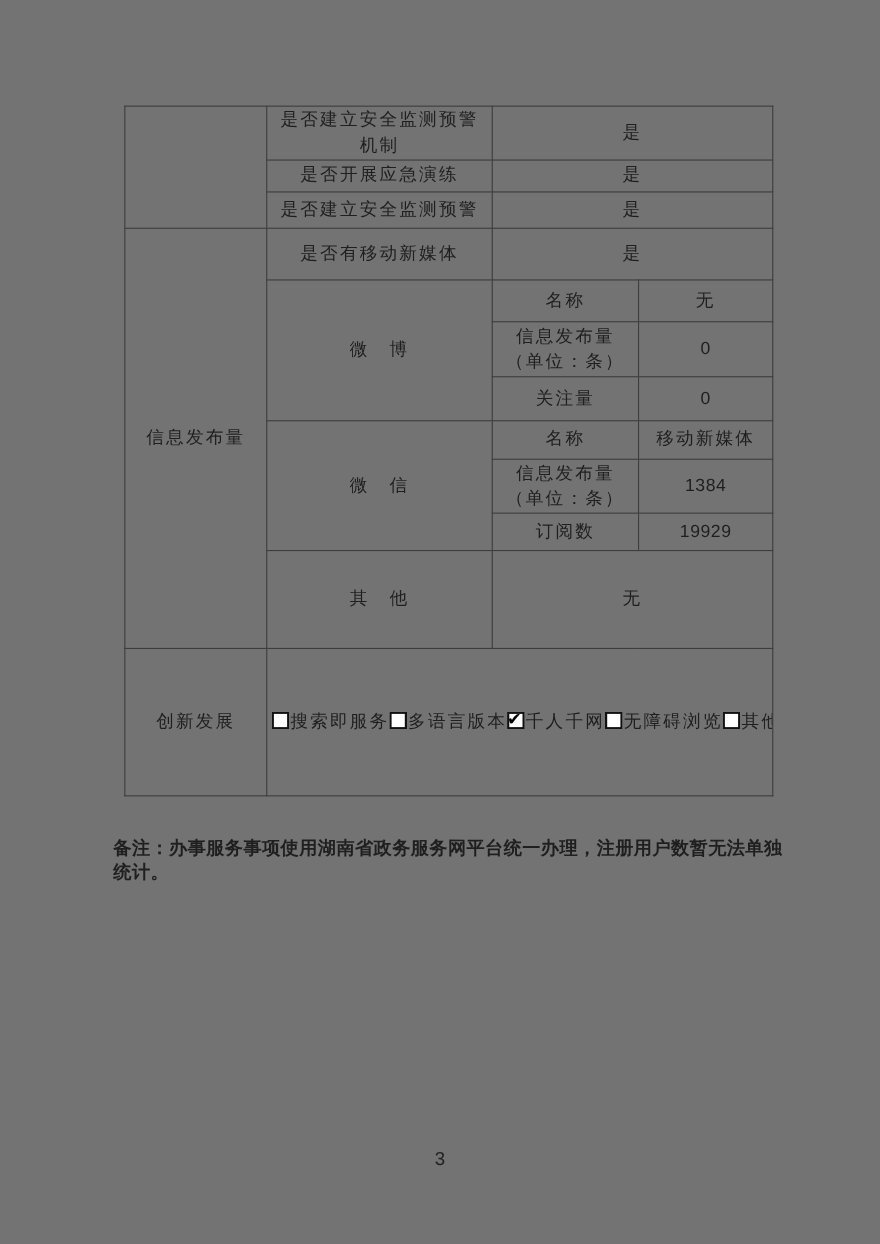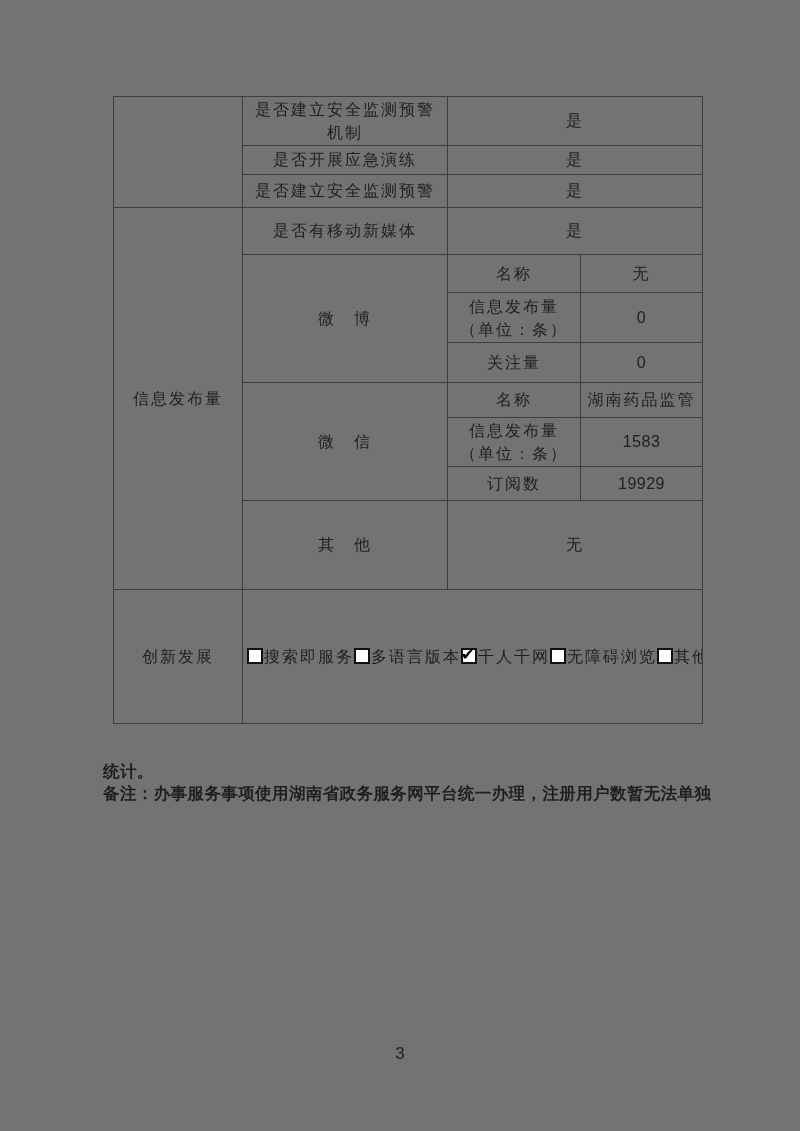--- a/index.html
+++ b/index.html
@@ -121,45 +121,45 @@
         </td>
         <td class="num">0</td>
       </tr>
       <tr style="height:40px">
         <td>关注量</td>
         <td class="num">0</td>
       </tr>
       <tr style="height:35px">
         <td rowspan="3">微　信</td>
         <td>名称</td>
-        <td>湖南药品监管</td>
+        <td>移动新媒体</td>
       </tr>
       <tr style="height:49px">
         <td>
           <div class="l">信息发布量</div>
           <div class="l">（单位：条）</div>
         </td>
-        <td class="num">1583</td>
+        <td class="num">1384</td>
       </tr>
       <tr style="height:34px">
         <td>订阅数</td>
         <td class="num">19929</td>
       </tr>
       <tr style="height:89px">
         <td>其　他</td>
         <td colspan="2">无</td>
       </tr>
 
       <tr style="height:134px">
         <td>创新发展</td>
         <td colspan="3" class="innovation-cell"><span class="opt"><span class="cbx"></span><span>搜索即服务</span></span><span class="opt"><span class="cbx"></span><span>多语言版本</span></span><span class="opt"><span class="cbx checked"></span><span>千人千网</span></span><span class="opt"><span class="cbx"></span><span>无障碍浏览</span></span><span class="opt"><span class="cbx"></span><span>其他</span></span></td>
       </tr>
     </tbody>
   </table>
 
   <div class="note">
+    <div>备注：办事服务事项使用湖南省政务服务网平台统一办理，注册用户数暂无法单独</div>
     <div>统计。</div>
-    <div>备注：办事服务事项使用湖南省政务服务网平台统一办理，注册用户数暂无法单独</div>
   </div>
 
   <div class="page-number">3</div>
 
 </div>
 
 </body></html>

